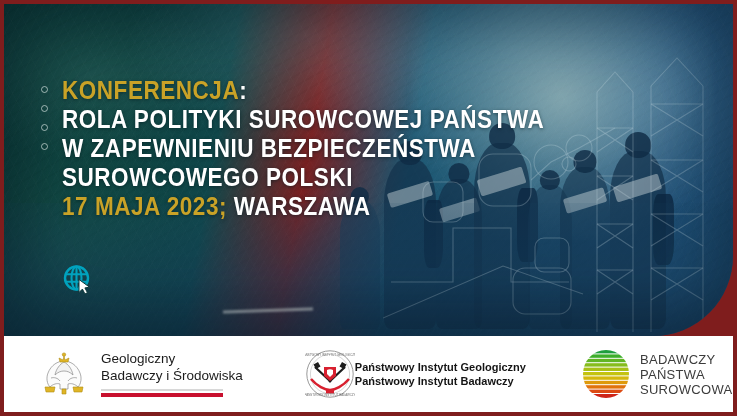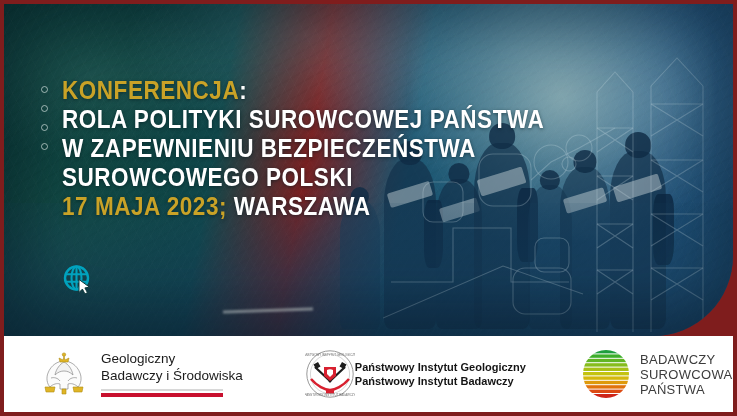--- a/index.html
+++ b/index.html
@@ -427,19 +427,19 @@
           <rect x="0" y="23.0" width="48" height="3.4" fill="#C4C30F"></rect>
           <rect x="0" y="27.4" width="48" height="3.4" fill="#D4B80D"></rect>
           <rect x="0" y="31.8" width="48" height="3.4" fill="#DE9A0C"></rect>
           <rect x="0" y="36.2" width="48" height="3.4" fill="#E1720D"></rect>
           <rect x="0" y="40.6" width="48" height="3.4" fill="#DC4A13"></rect>
           <rect x="0" y="45.0" width="48" height="4.0" fill="#CE2418"></rect>
         </g>
       </svg>
       <div>
         <div class="words">BADAWCZY</div>
+        <div class="words">PAŃSTWA</div>
         <div class="words">SUROWCOWA</div>
-        <div class="words">PAŃSTWA</div>
       </div>
     </div>
 
   </div>
 </div>
 
 </body></html>

